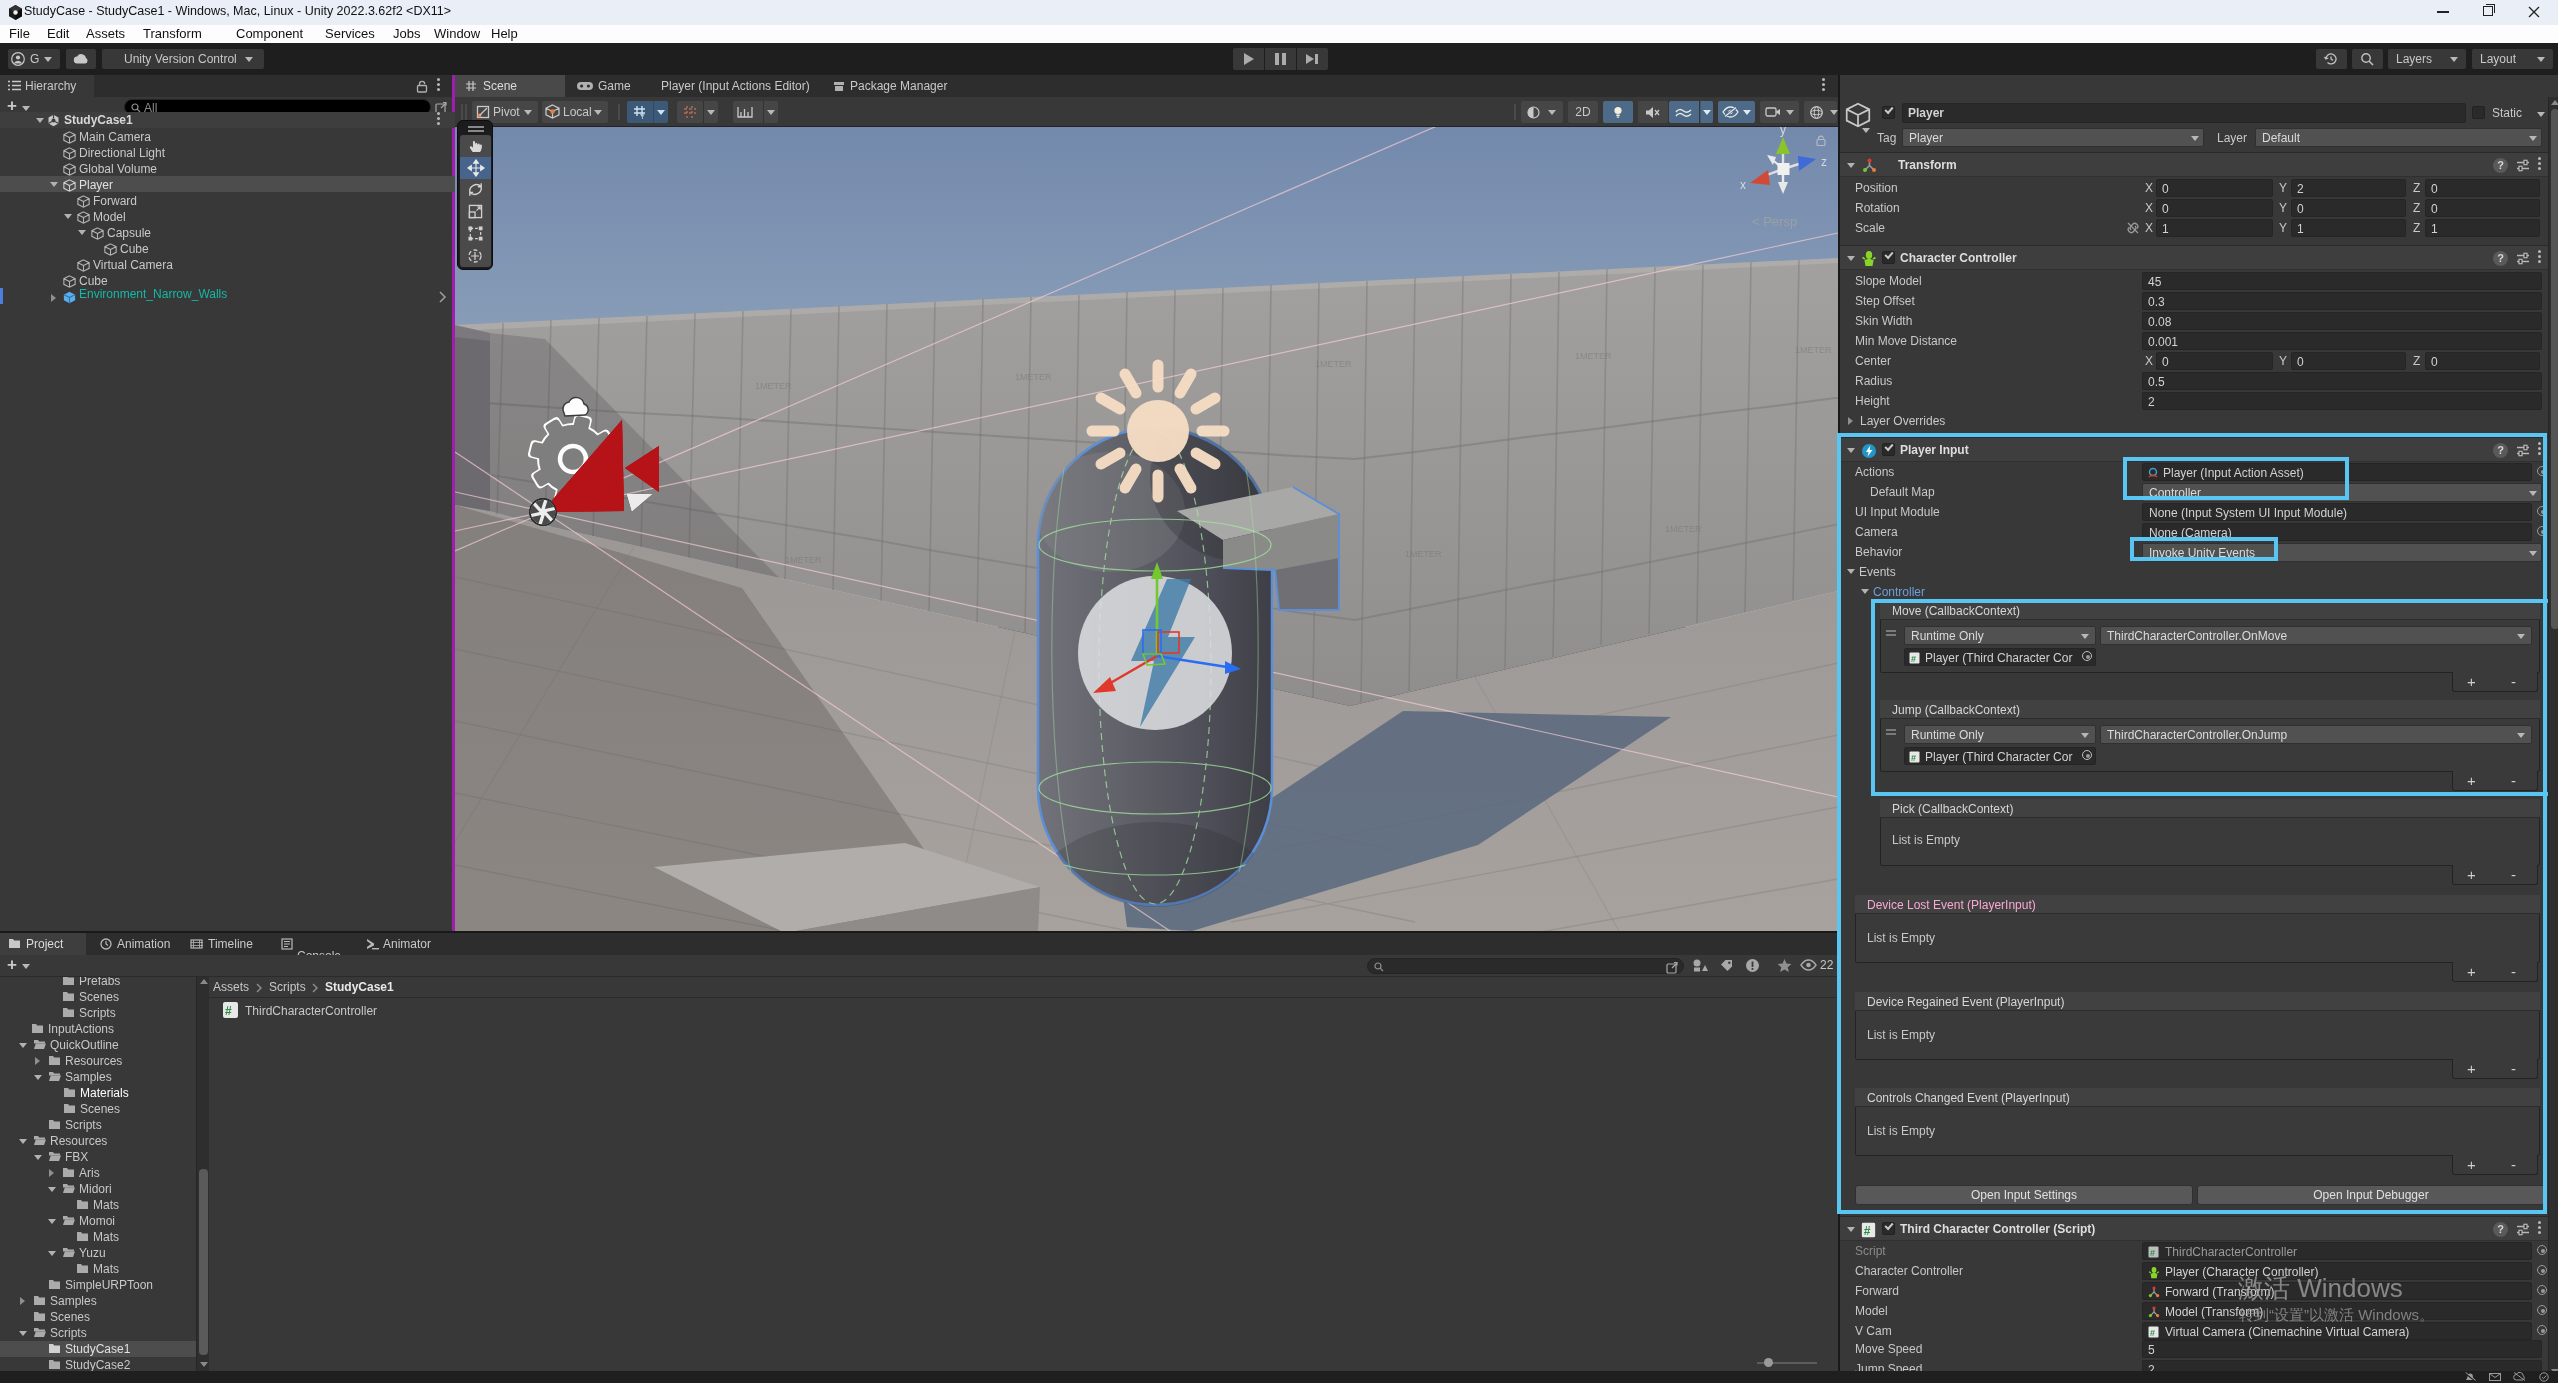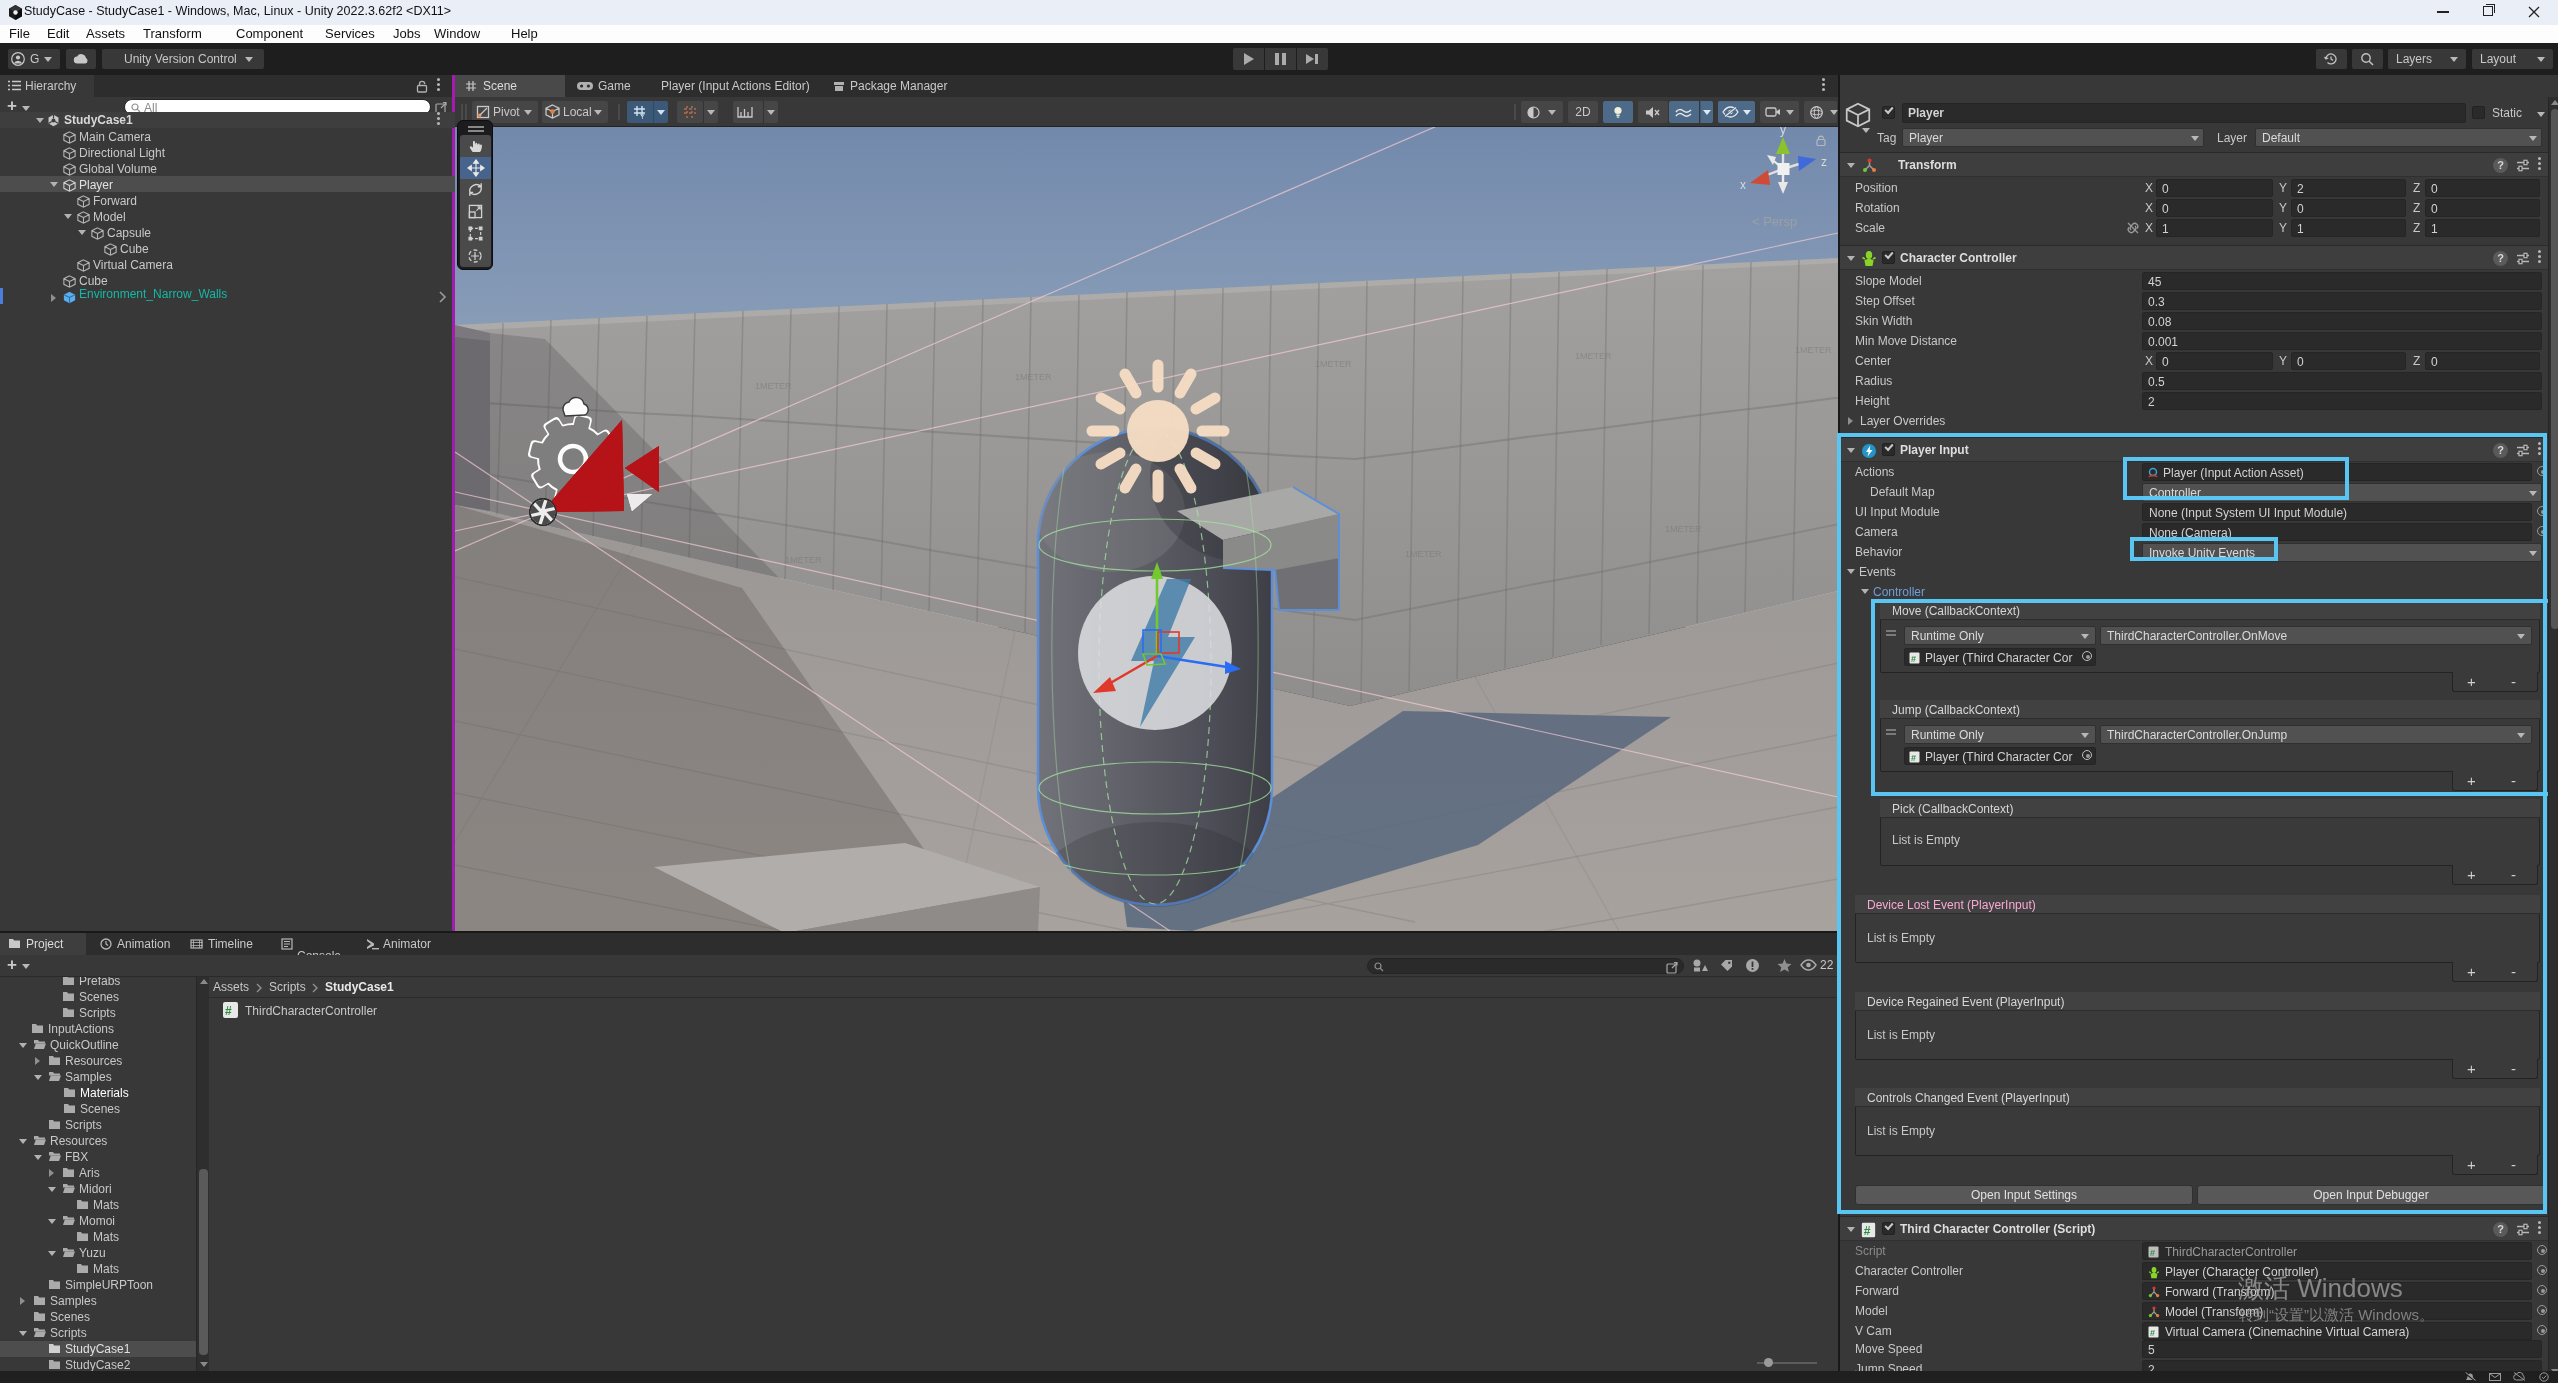--- a/index.html
+++ b/index.html
@@ -44,21 +44,21 @@
 
 <div class="abs" style="left:0;top:25px;width:2558px;height:18px;background:#fdfdfd;color:#111;font-size:13px">
   <span class="abs" style="left:9px;top:1px">File</span>
   <span class="abs" style="left:47px;top:1px">Edit</span>
   <span class="abs" style="left:86px;top:1px">Assets</span>
   <span class="abs" style="left:143px;top:1px">Transform</span>
   <span class="abs" style="left:236px;top:1px">Component</span>
   <span class="abs" style="left:325px;top:1px">Services</span>
   <span class="abs" style="left:393px;top:1px">Jobs</span>
   <span class="abs" style="left:434px;top:1px">Window</span>
-  <span class="abs" style="left:511px;top:1px">Help</span>
+  <span class="abs" style="left:491px;top:1px">Help</span>
 </div>
 
 <div class="abs" style="left:0;top:43px;width:2558px;height:32px;background:#1e1e1e">
   <div class="abs" style="left:8px;top:6px;width:52px;height:20px;background:#383838;border-radius:2px">
     <svg class="abs" style="left:3px;top:3px" width="14" height="14" viewBox="0 0 14 14">
         <circle cx="7" cy="7" r="6.3" fill="none" stroke="#c8c8c8" stroke-width="1.2"></circle>
         <circle cx="7" cy="5.5" r="2.1" fill="#c8c8c8"></circle>
         <path d="M2.8 11.5a4.6 4.6 0 0 1 8.4 0" fill="#c8c8c8"></path>
       </svg>
     <span class="txt abs" style="left:22px;top:3px">G</span>
@@ -115,21 +115,21 @@
     <span class="txt abs" style="left:25px;top:4px">Hierarchy</span>
     <svg class="abs" style="left:416px;top:5px" width="12" height="13" viewBox="0 0 12 13">
         <rect x="1.5" y="5.5" width="9" height="6.5" rx="1" fill="none" stroke="#b0b0b0" stroke-width="1.3"></rect>
         <path d="M3.5 5.5V4a2.6 2.6 0 0 1 5.2 0" fill="none" stroke="#b0b0b0" stroke-width="1.3"></path>
       </svg>
     <span class="kebab" style="left:437px;top:3px"></span>
   </div>
   <div class="abs" style="left:0;top:22px;width:100%;height:21px;background:#383838;border-bottom:1px solid #2a2a2a">
     <span class="abs" style="left:7px;top:-1px;color:#c8c8c8;font-size:17px;font-weight:bold">+</span>
     <div class="caret" style="left:22px;top:9px"></div>
-    <div class="abs" style="left:124px;top:2px;width:307px;height:16px;background:#ffffff;border:1px solid #242424;border-radius:8px">
+    <div class="abs" style="left:124px;top:2px;width:307px;height:16px;background:#000000;border:1px solid #242424;border-radius:8px">
       <svg class="abs" style="left:6px;top:3px" width="10" height="10" viewBox="0 0 10 10">
           <circle cx="4" cy="4" r="3" fill="none" stroke="#909090" stroke-width="1.2"></circle>
           <path d="M6.2 6.2 9 9" stroke="#909090" stroke-width="1.2"></path>
         </svg>
       <span class="abs" style="left:19px;top:1px;color:#8a8a8a;font-size:12px">All</span>
     </div>
     <svg class="abs" style="left:435px;top:3px" width="14" height="14" viewBox="0 0 14 14">
         <rect x="1" y="4" width="9" height="9" rx="1" fill="none" stroke="#a8a8a8" stroke-width="1.2"></rect>
         <path d="M6 8l5-5M8 2.5h3v3" fill="none" stroke="#a8a8a8" stroke-width="1.2"></path>
       </svg>

